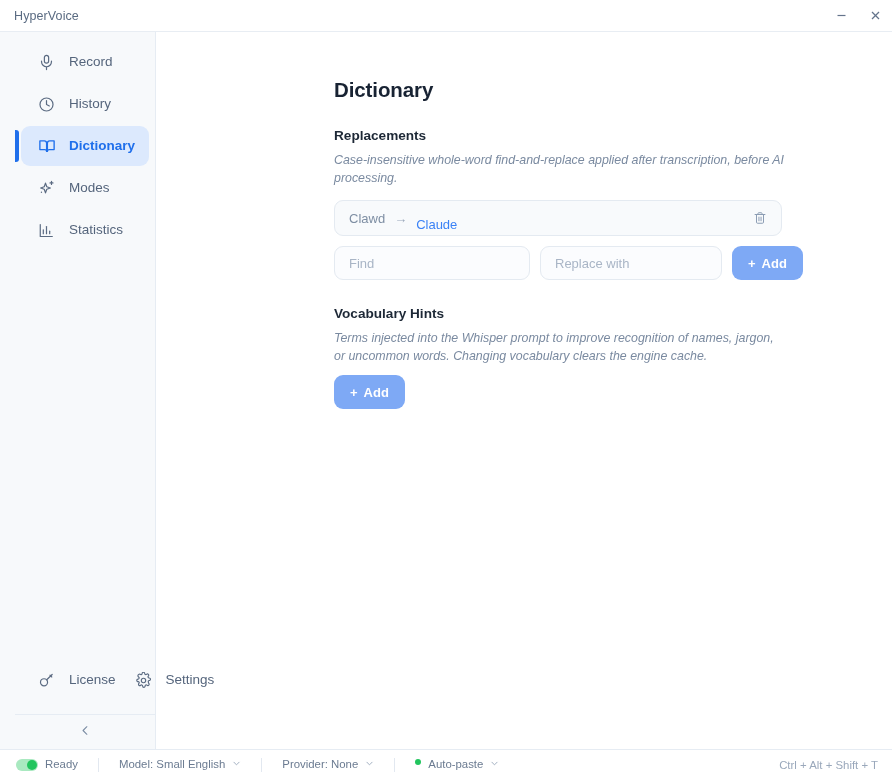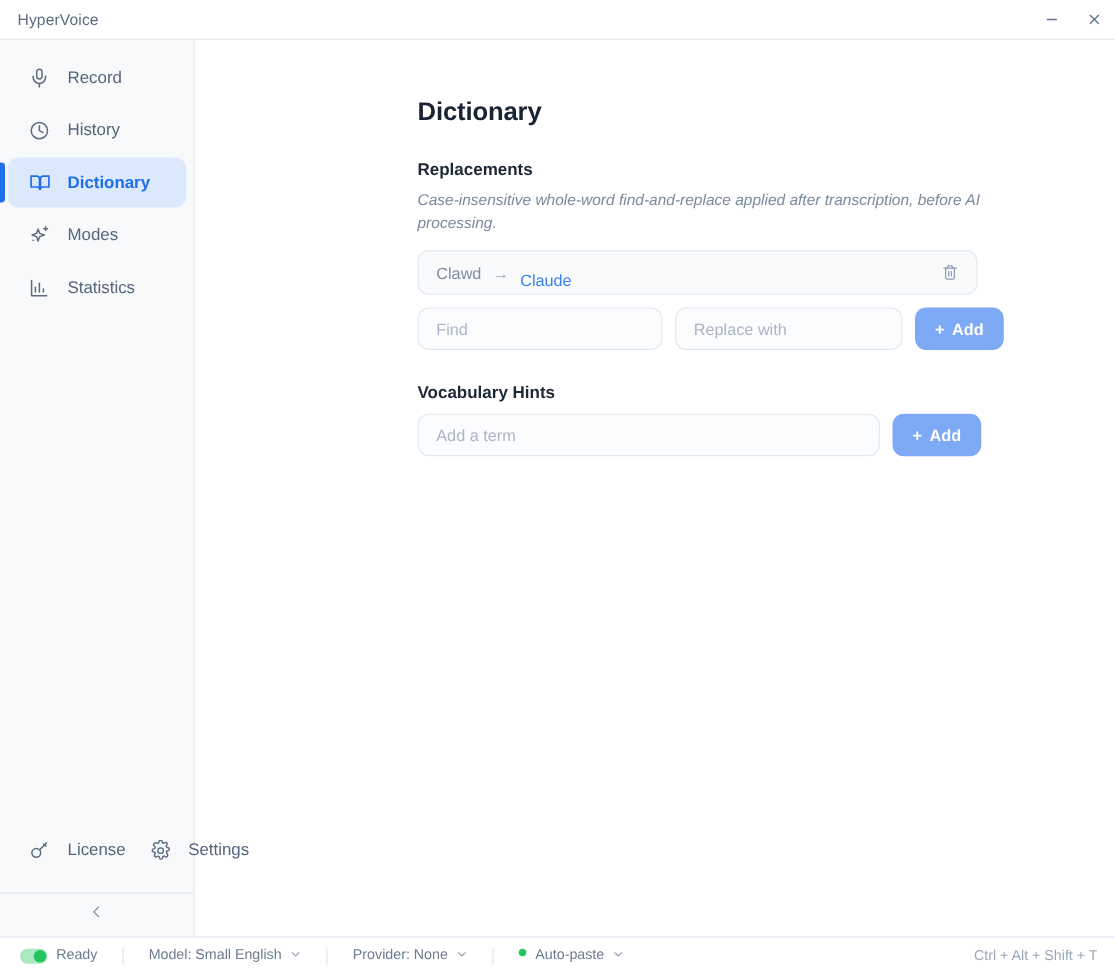--- a/index.html
+++ b/index.html
@@ -32,20 +32,21 @@
   
   .body { flex: 1 1 auto; display: flex; min-height: 0; }
 
   
   .sidebar {
     width: 156px; flex: 0 0 156px;
     background: #f7f9fb;
     border-right: 1px solid #e6ecf3;
     display: flex; flex-direction: column;
     padding-top: 10px;
+    padding-left: 15px;
   }
   .nav-top { display: flex; flex-direction: column; gap: 2px; padding: 0 6px; }
   .nav-bottom { margin-top: auto; display: flex; flex-direction: row; gap: 2px; padding: 0 6px 8px 6px; }
   .nav-item {
     position: relative;
     height: 40px; display: flex; align-items: center; gap: 13px;
     padding-left: 16px; border-radius: 9px;
     color: #55657c; font-size: 13.5px; font-weight: 500;
   }
   .nav-item .ico { width: 19px; height: 19px; display:flex; align-items:center; justify-content:center; color:#5b6b82; }
@@ -272,23 +273,23 @@
       <div class="input-row">
         <input class="tf tf-find" type="text" placeholder="Find" value="" style="">
         <input class="tf tf-replace" type="text" placeholder="Replace with" style="">
         <button class="add-btn">
           <span class="add-plus">+</span>
           <span>Add</span>
         </button>
       </div>
 
       <div class="section-title">Vocabulary Hints</div>
+      <div class="section-desc">Terms injected into the Whisper prompt to improve recognition of names, jargon, or uncommon words. Changing vocabulary clears the engine cache.</div>
 
       <div class="input-row">
-        <input class="tf tf-term" type="text" placeholder="Add a term" style="">
         <button class="add-btn">
           <span class="add-plus">+</span>
           <span>Add</span>
         </button>
       </div>
 
     </div>
   </div>
 
   <div class="statusbar">

